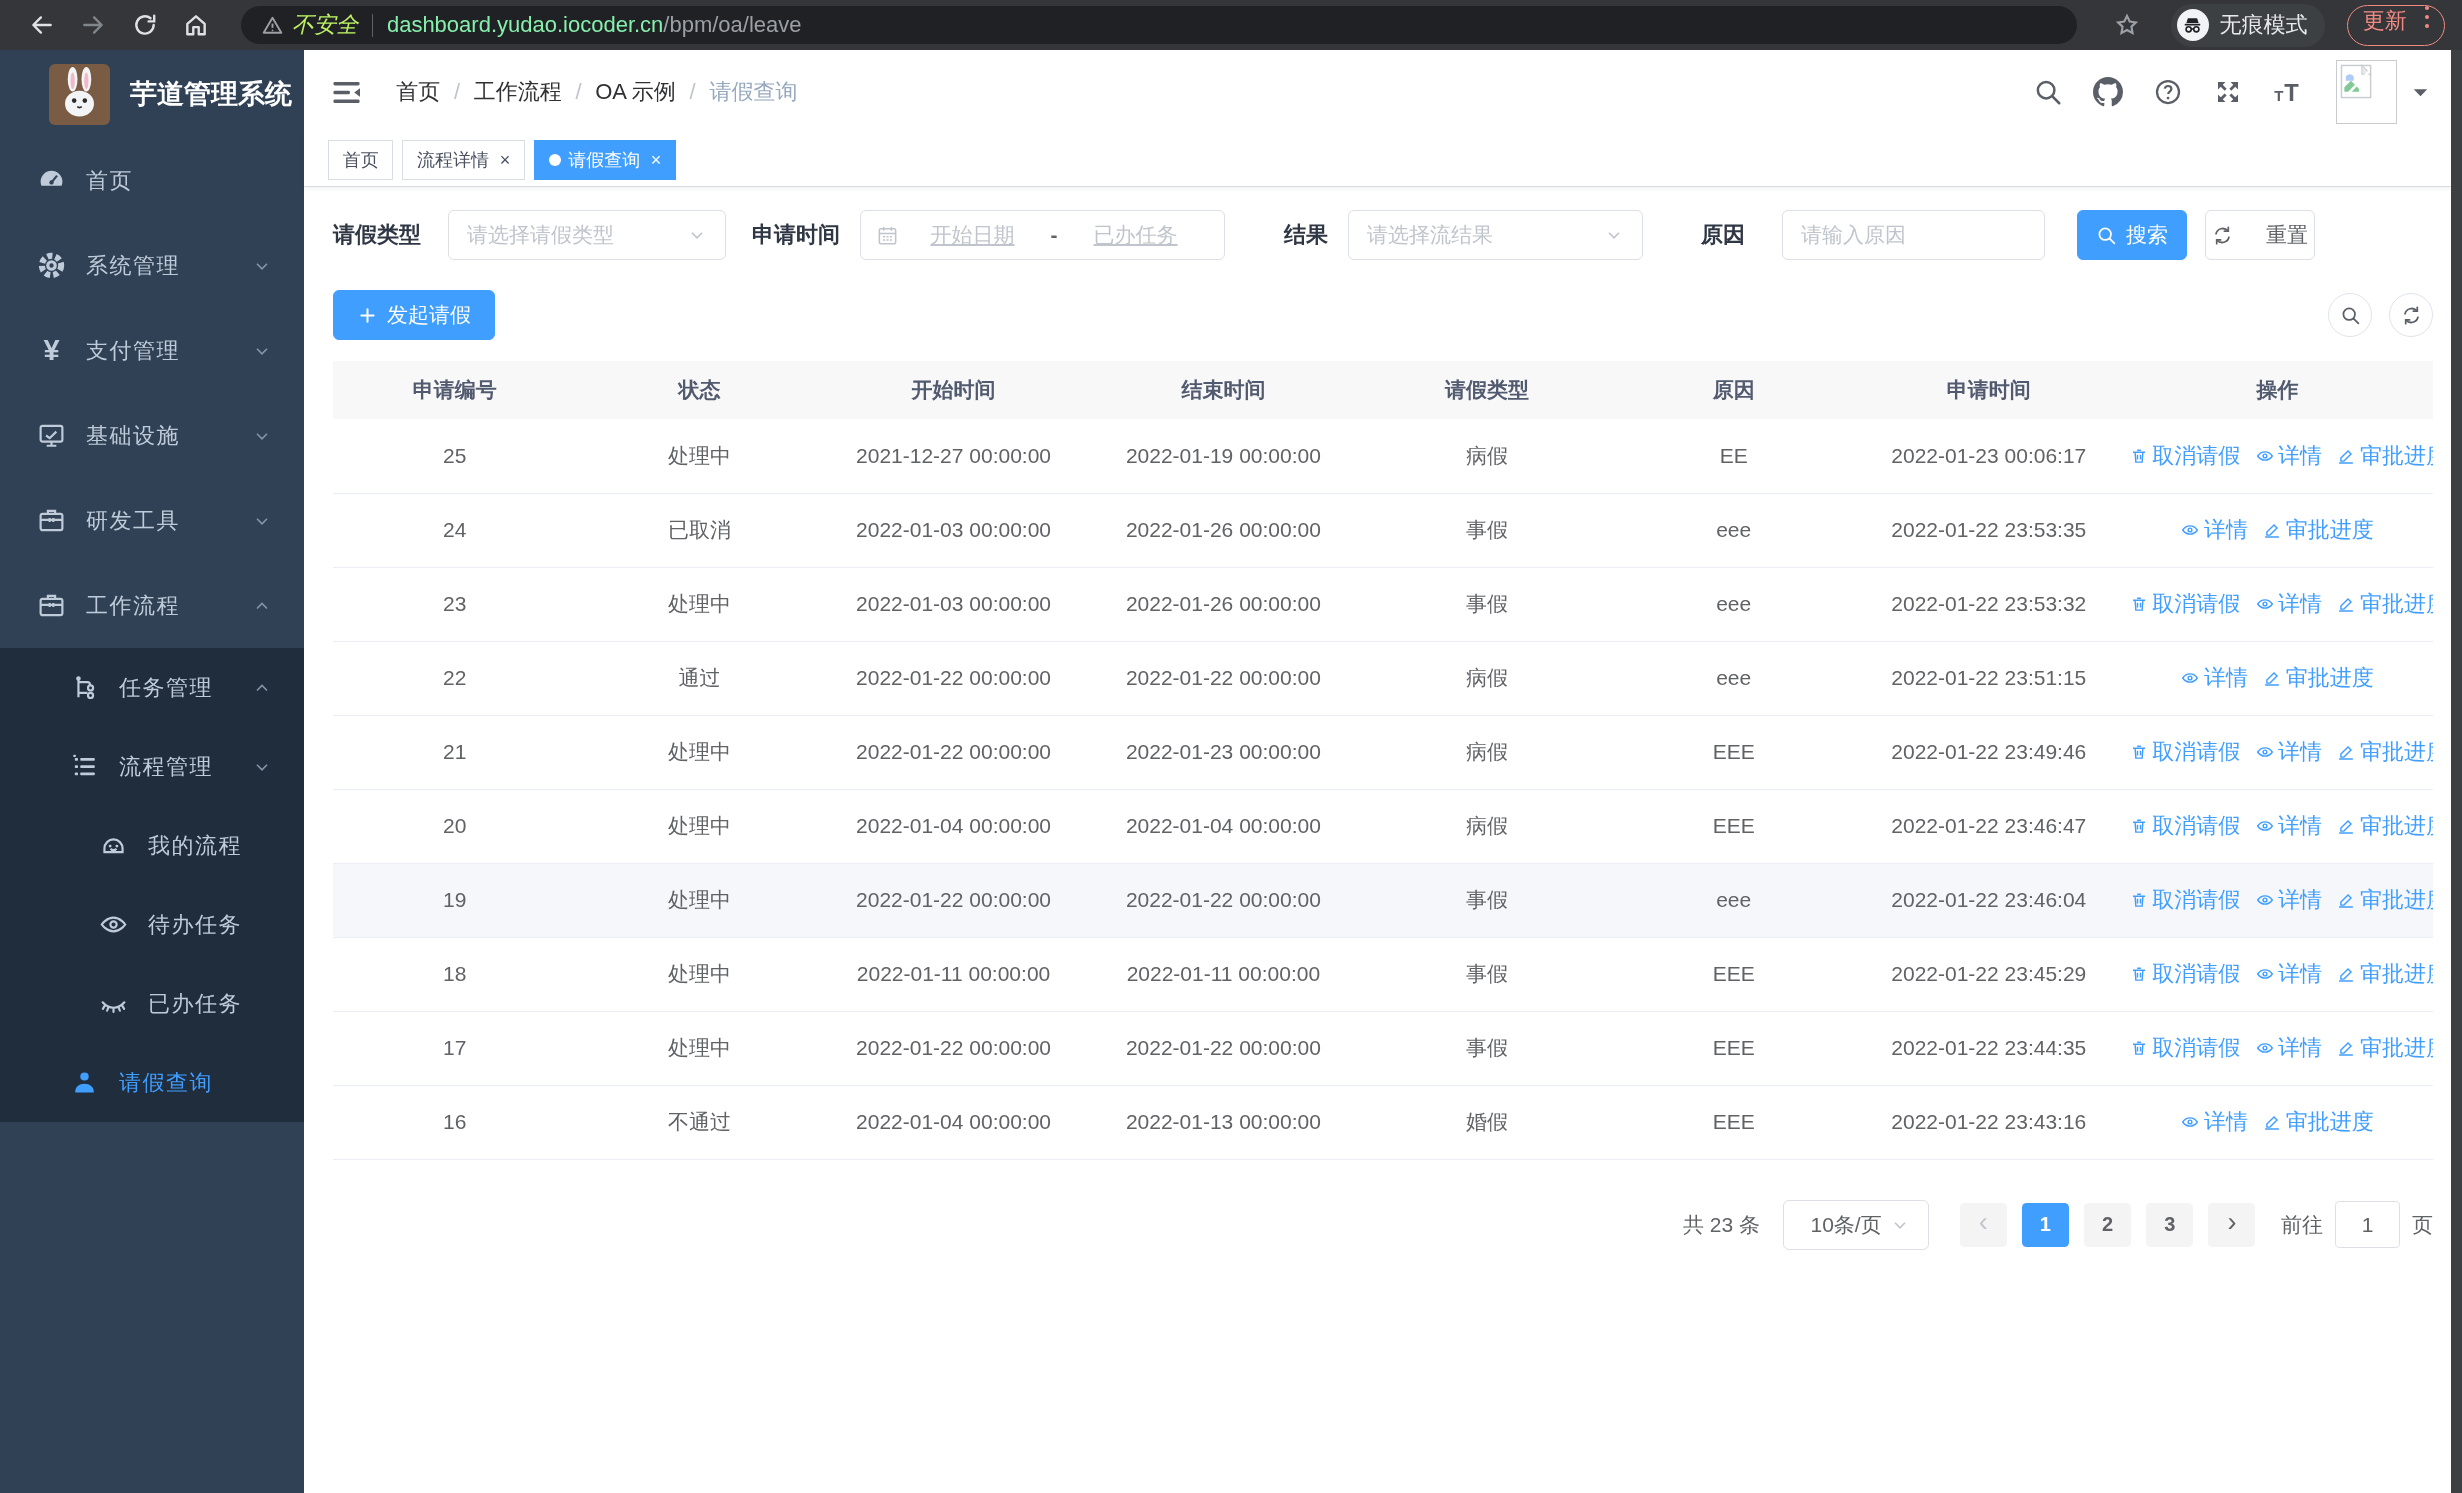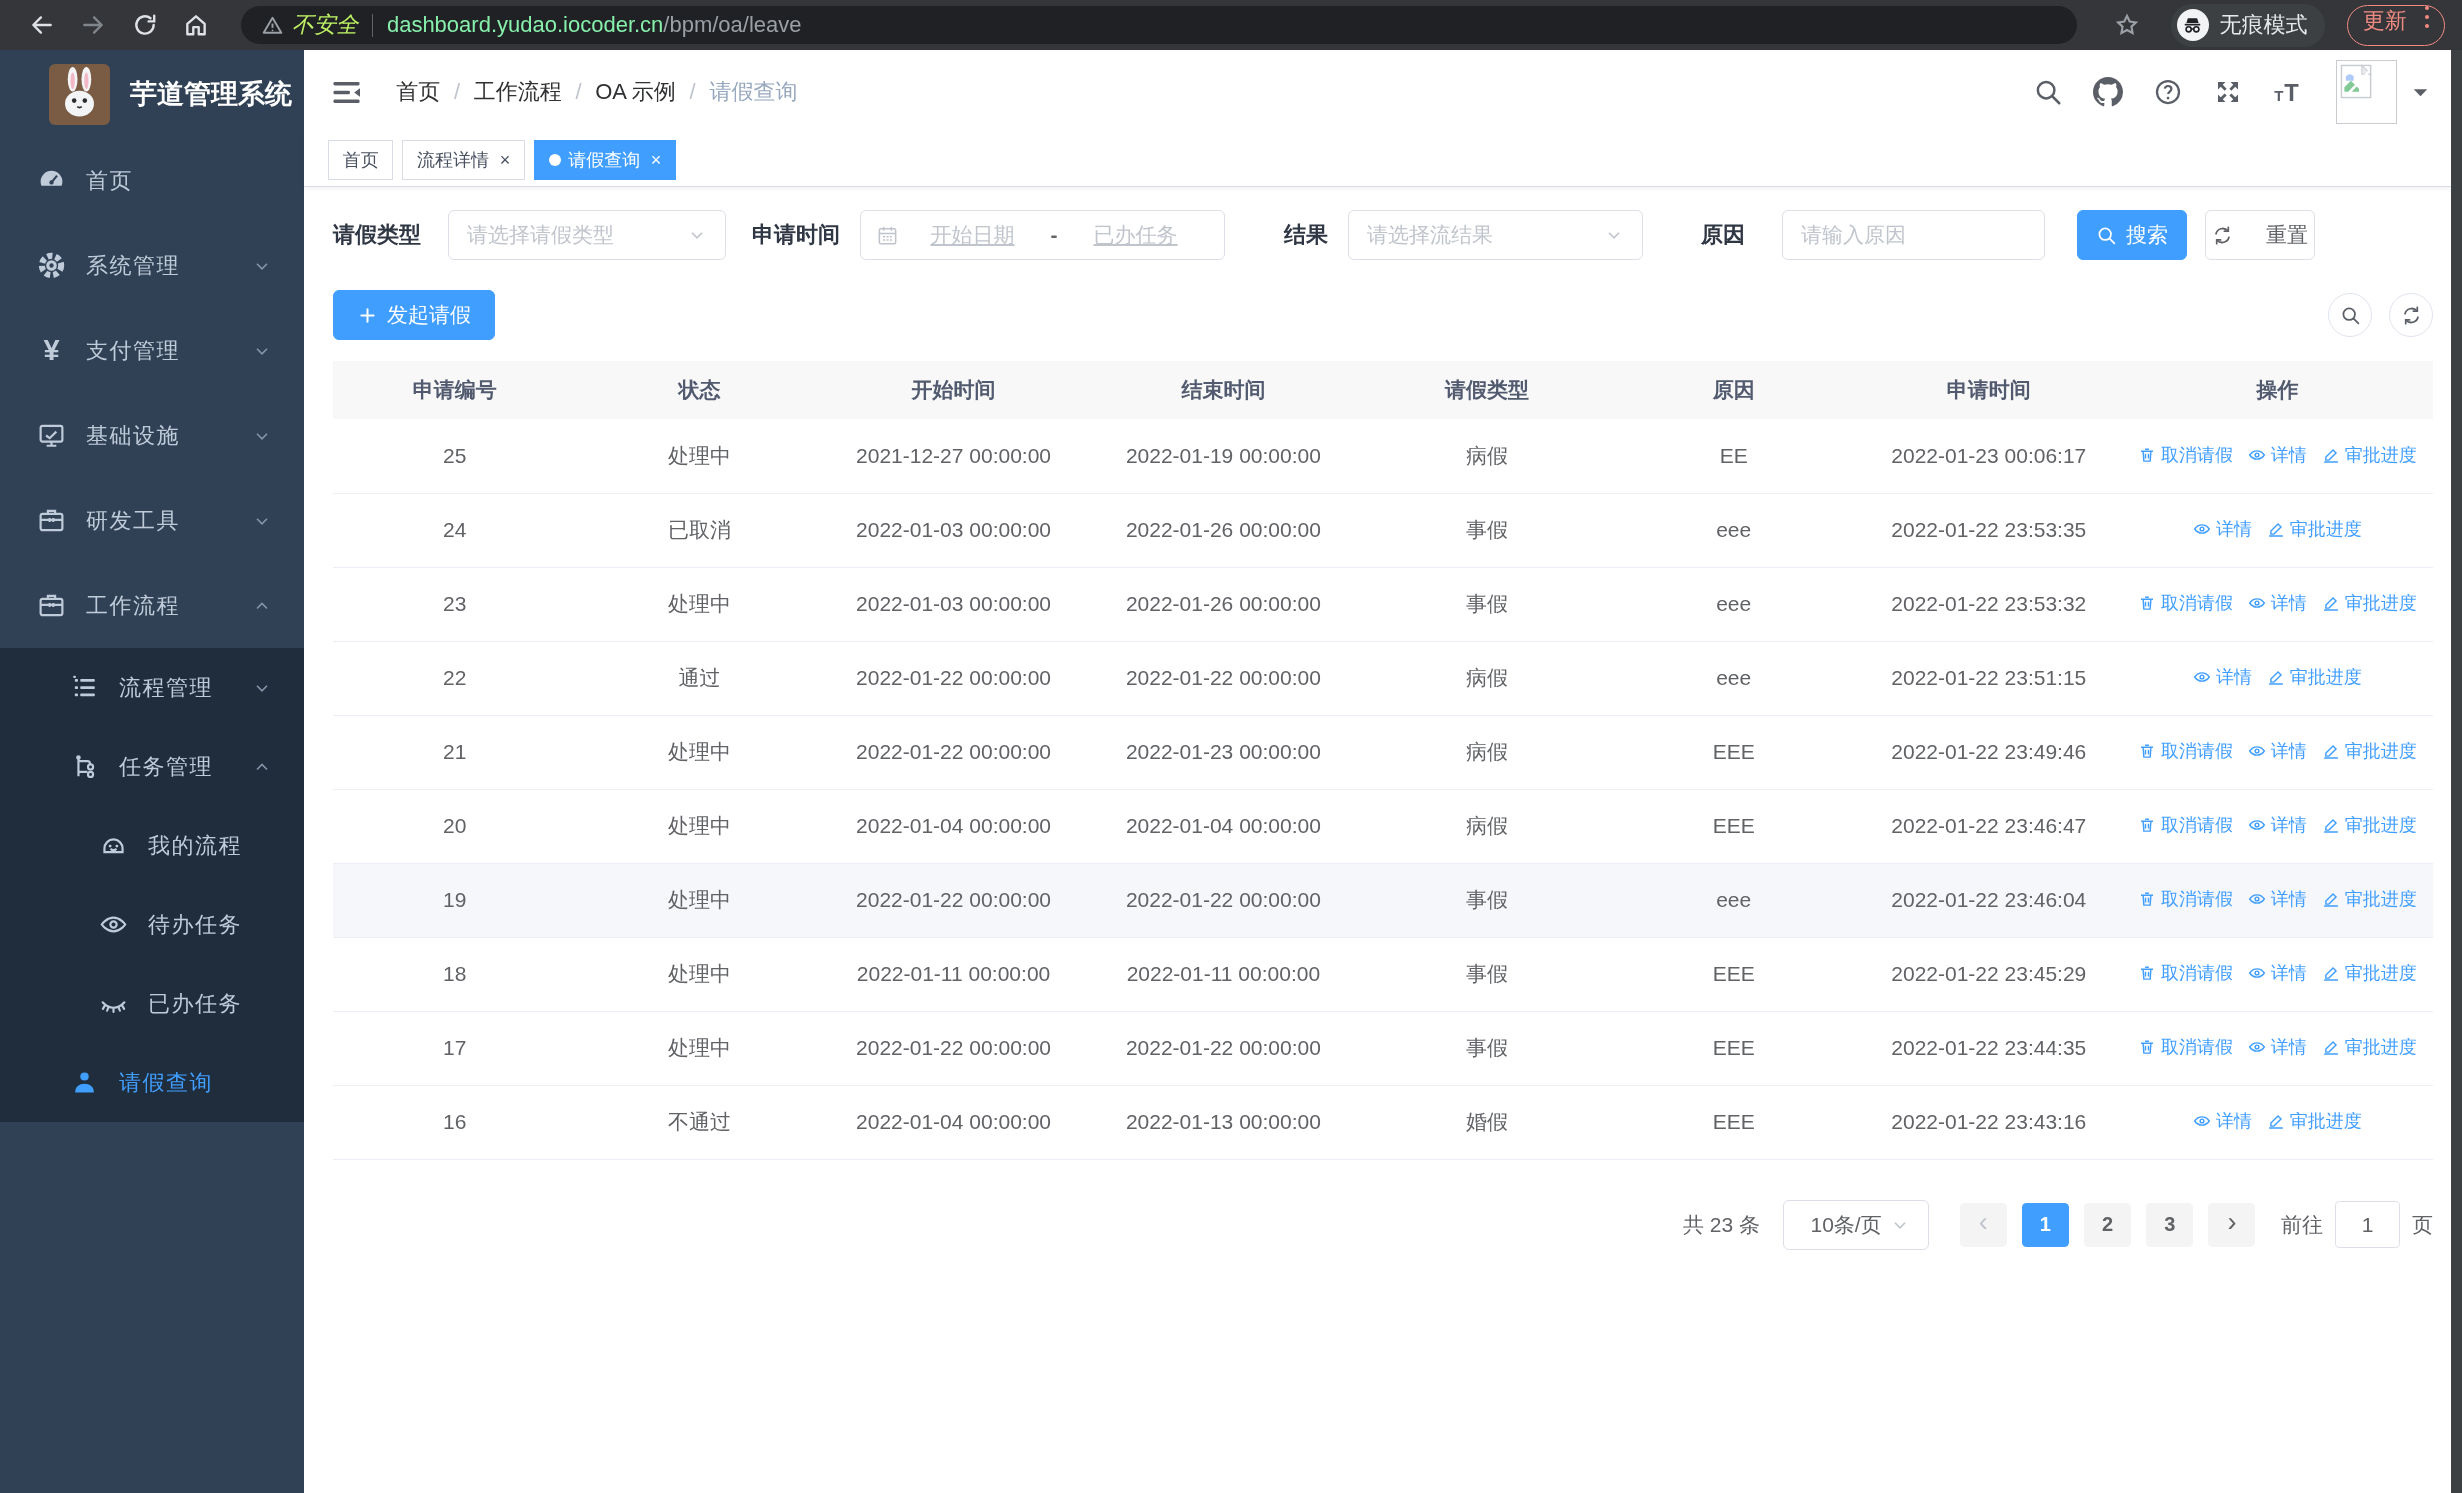--- a/index.html
+++ b/index.html
@@ -99,21 +99,21 @@
   .toolbar-row { display:flex; align-items:center; margin-top:30px;}
   .create-btn { padding:0 23px;}
   .mini-circles { margin-left:auto; display:flex; gap:16.7px;}
   .circle-btn { width:44px; height:44px; border-radius:50%; border:1.5px solid #dfe4ed; background:#fff; color:#5a5e66; display:flex; align-items:center; justify-content:center; cursor:pointer;}
   .circle-btn svg { width:21px; height:21px; display:block;}
 
   table { width:100%; border-collapse:collapse; table-layout:fixed; margin-top:21px; font-size:21px;}
   thead th { height:58px; background:#f8f8f9; color:#515a6e; font-weight:bold; text-align:center; white-space:nowrap;}
   tbody td { height:74px; border-bottom:1.5px solid #ebeef5; color:#606266; text-align:center; white-space:nowrap; overflow:hidden;}
   tbody tr.hl { background:#f5f7fa;}
-  .action-link { color:#409eff; text-decoration:none; font-size:18px; display:inline-flex; align-items:center; margin:0 7.6px; cursor:pointer;}
+  .action-link { color:#409eff; text-decoration:none; font-size:22px; display:inline-flex; align-items:center; margin:0 7.6px; cursor:pointer;}
   .action-link .ai { width:18px; height:18px; margin-right:4.6px; display:inline-flex;}
   .action-link .ai svg{width:100%;height:100%;display:block;}
 
   .pagination-row { display:flex; align-items:center; justify-content:flex-end; margin-top:40px; font-size:21px; color:#606266;}
   .pg-total { margin-right:23px;}
   .pg-sizer { width:146px; margin-right:23px;}
   .pg-sizer .sz-label{ color:#606266; flex:1; text-align:center;}
   .pg-btn { min-width:47px; height:44px; border-radius:4.6px; background:#f4f4f5; color:#606266; font-weight:bold; font-size:20px; display:inline-flex; align-items:center; justify-content:center; margin:0 7.6px; cursor:pointer;}
   .pg-btn.arrow { font-size:27px; font-weight:normal; padding-bottom:4.6px;}
   .pg-btn.disabled { color:#c0c4cc;}
@@ -281,50 +281,50 @@
           </span>
           <span class="mi-label">工作流程</span>
           <span class="mi-chevron">
             <svg viewBox="0 0 24 24" fill="none" stroke="currentColor" stroke-width="2">
               <path d="M6 15l6-6 6 6"></path>
             </svg>
           </span>
         </div>
         <div class="menu-item lvl2 sub">
           <span class="mi-icon">
+            <svg viewBox="0 0 24 24" fill="none" stroke="currentColor" stroke-width="1.8">
+              <path d="M7 5v15M7 7.5h7.5a2 2 0 0 1 2 2v.8M7 16.5h7.5"></path>
+              <circle cx="7" cy="4.5" r="1.9" fill="currentColor" stroke="none"></circle>
+              <circle cx="17" cy="12.4" r="2.1"></circle>
+              <circle cx="17" cy="18.6" r="2.1"></circle>
+            </svg>
+          </span>
+          <span class="mi-label">任务管理</span>
+          <span class="mi-chevron">
+            <svg viewBox="0 0 24 24" fill="none" stroke="currentColor" stroke-width="2">
+              <path d="M6 15l6-6 6 6"></path>
+            </svg>
+          </span>
+        </div>
+        <div class="menu-item lvl2 sub">
+          <span class="mi-icon">
             <svg viewBox="0 0 24 24" fill="currentColor">
               <rect x="8.5" y="5" width="12" height="2.2" rx=".6"></rect>
               <rect x="8.5" y="11" width="12" height="2.2" rx=".6"></rect>
               <rect x="8.5" y="17" width="12" height="2.2" rx=".6"></rect>
               <rect x="4" y="5" width="2.6" height="2.2" rx=".6"></rect>
               <rect x="4" y="11" width="2.6" height="2.2" rx=".6"></rect>
               <rect x="4" y="17" width="2.6" height="2.2" rx=".6"></rect>
               <rect x="2.8" y="2.2" width="2" height="2" rx=".5"></rect>
             </svg>
           </span>
           <span class="mi-label">流程管理</span>
           <span class="mi-chevron">
             <svg viewBox="0 0 24 24" fill="none" stroke="currentColor" stroke-width="2">
               <path d="M6 9.3l6 6 6-6"></path>
-            </svg>
-          </span>
-        </div>
-        <div class="menu-item lvl2 sub">
-          <span class="mi-icon">
-            <svg viewBox="0 0 24 24" fill="none" stroke="currentColor" stroke-width="1.8">
-              <path d="M7 5v15M7 7.5h7.5a2 2 0 0 1 2 2v.8M7 16.5h7.5"></path>
-              <circle cx="7" cy="4.5" r="1.9" fill="currentColor" stroke="none"></circle>
-              <circle cx="17" cy="12.4" r="2.1"></circle>
-              <circle cx="17" cy="18.6" r="2.1"></circle>
-            </svg>
-          </span>
-          <span class="mi-label">任务管理</span>
-          <span class="mi-chevron">
-            <svg viewBox="0 0 24 24" fill="none" stroke="currentColor" stroke-width="2">
-              <path d="M6 15l6-6 6 6"></path>
             </svg>
           </span>
         </div>
         <div class="menu-item lvl3 sub">
           <span class="mi-icon">
             <svg viewBox="0 0 24 24" fill="none" stroke="currentColor" stroke-width="1.8">
               <path d="M4.5 14.5a7.5 7.5 0 0 1 15 0v3h-15z"></path>
               <circle cx="9.2" cy="12.5" r="1.2" fill="currentColor" stroke="none"></circle>
               <circle cx="14.8" cy="12.5" r="1.2" fill="currentColor" stroke="none"></circle>
               <path d="M9.5 14.8c1.5 1.3 3.5 1.3 5 0"></path>

